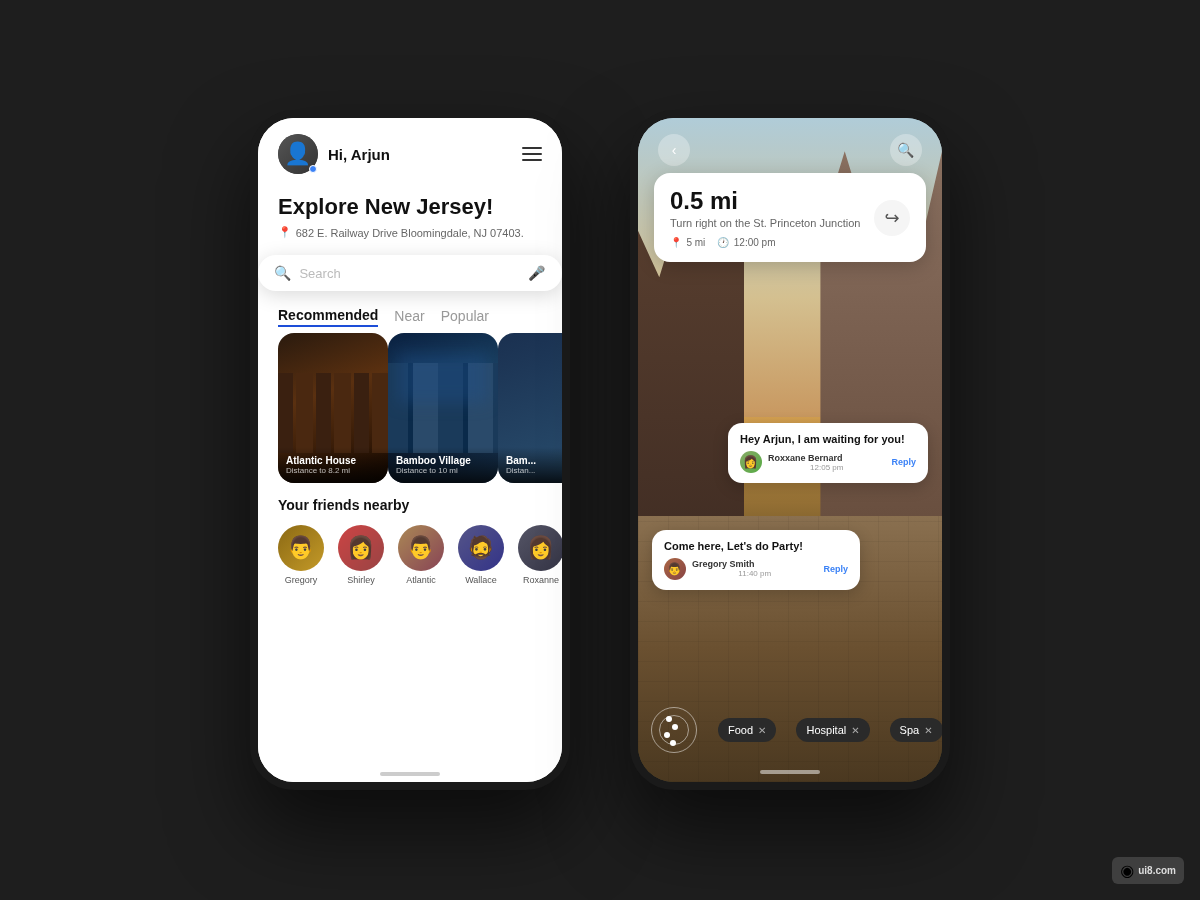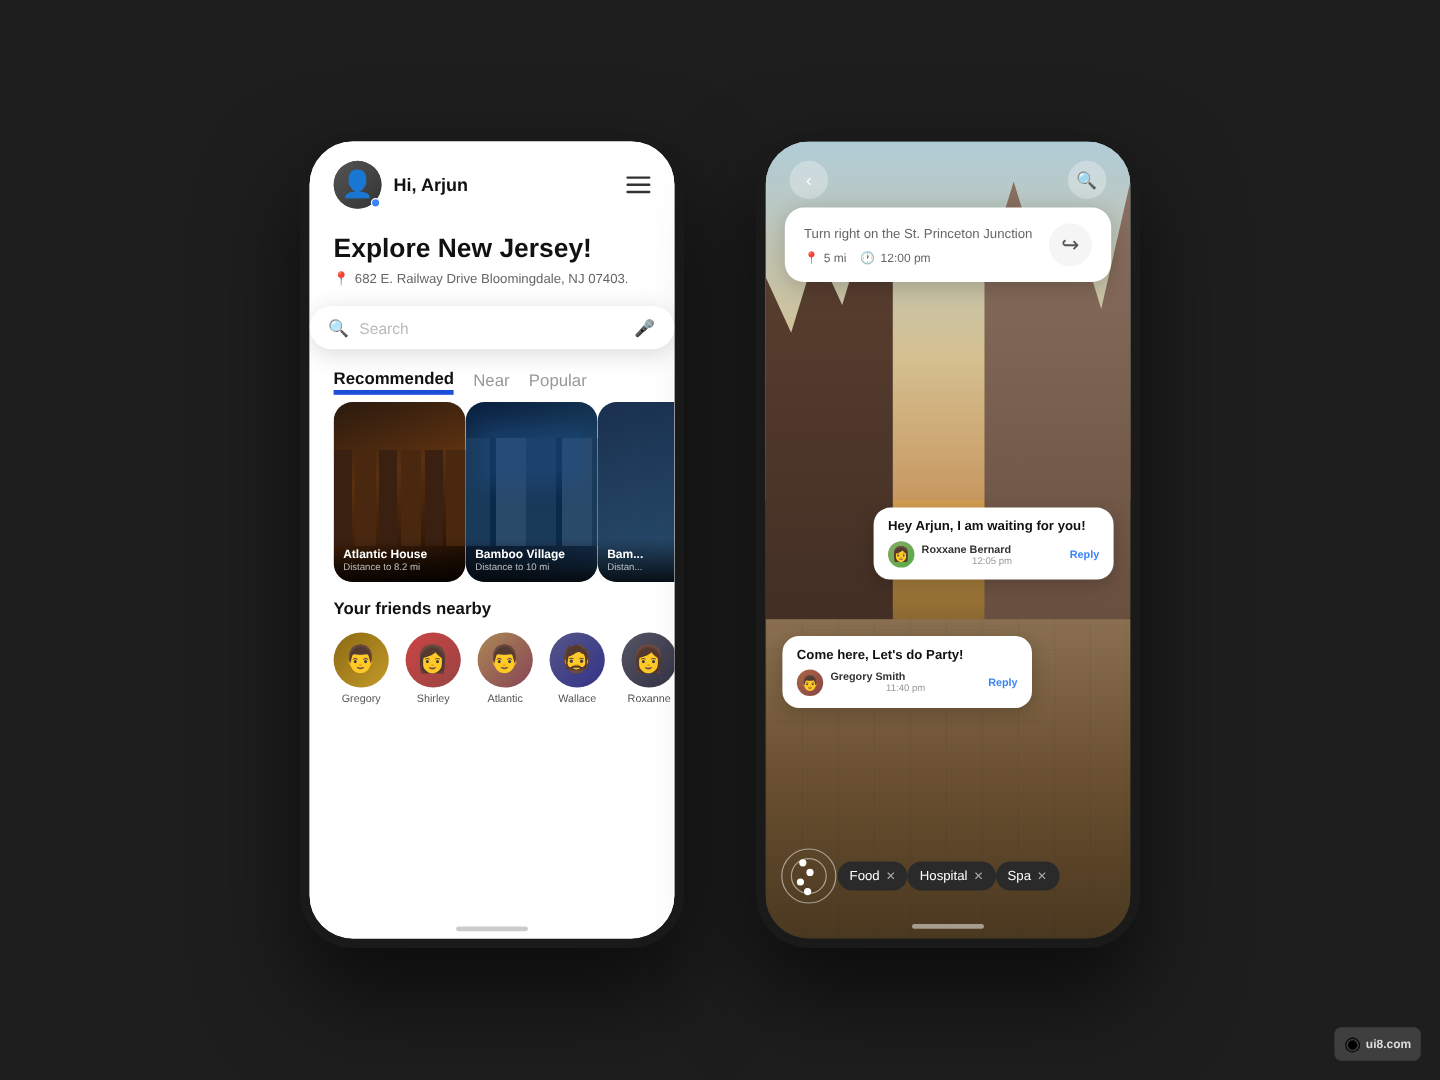--- a/index.html
+++ b/index.html
@@ -194,21 +194,21 @@
     }
     .tab-item {
       font-size: 14px;
       color: #999;
       cursor: pointer;
       padding-bottom: 2px;
     }
     .tab-item.active {
       font-weight: 700;
       color: #111;
-      border-bottom: 4px solid #1d4ed8;
+      border-bottom: 2px solid #1d4ed8;
     }
 
     
     .cards-row {
       display: flex;
       padding: 0 20px;
       overflow: hidden;
     }
     .card {
       width: 110px;
@@ -564,21 +564,21 @@
     }
 
     
     .filter-bar {
       position: absolute;
       bottom: 28px;
       left: 0; right: 0;
       display: flex;
       align-items: center;
       padding: 0 12px;
-      gap: 0;
+      gap: 20px;
       z-index: 20;
     }
     .radar-widget {
       width: 48px;
       height: 48px;
       position: relative;
       flex-shrink: 0;
     }
     .radar-circles {
       width: 48px;
@@ -773,20 +773,21 @@
       <div class="buildings-right"></div>
       <div class="street-ground"></div>
     </div>
 
     <div class="right-top-bar">
       <div class="back-btn">‹</div>
       <div class="search-btn">🔍</div>
     </div>
 
     <div class="nav-card">
+      <div class="nav-distance">0.5 mi</div>
       <div class="nav-instruction">Turn right on the St. Princeton Junction</div>
       <div class="nav-meta">
         <div class="nav-meta-item">
           <span>📍</span>
           <span>5 mi</span>
         </div>
         <div class="nav-meta-item">
           <span>🕐</span>
           <span>12:00 pm</span>
         </div>

